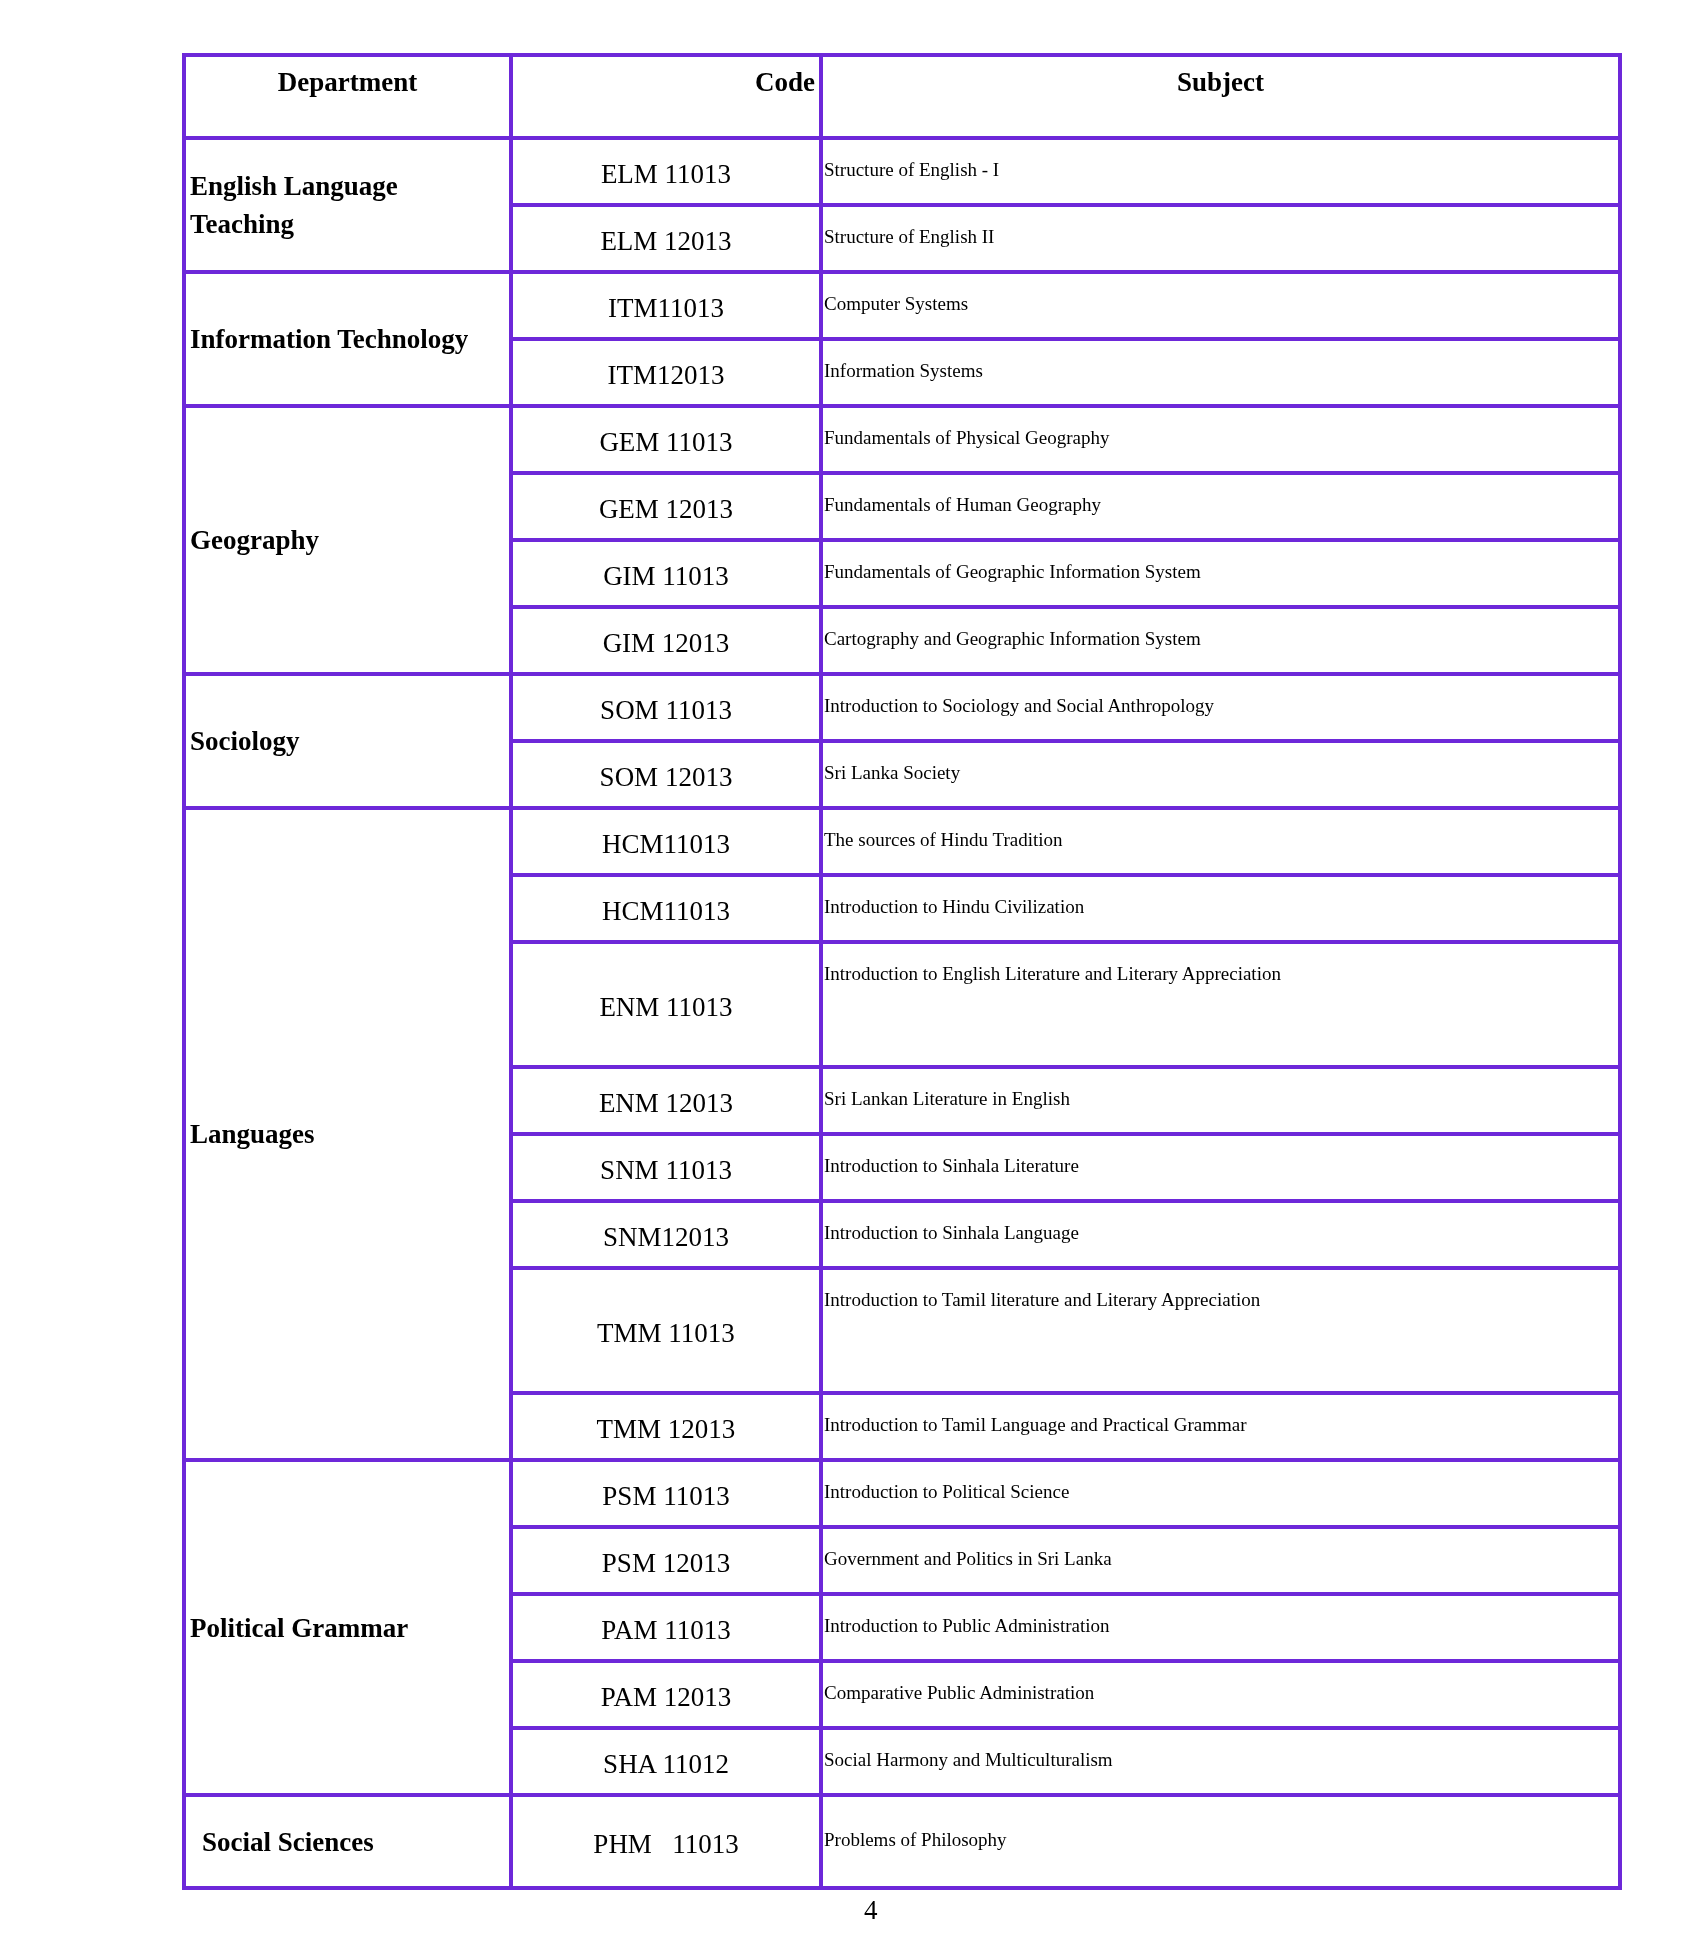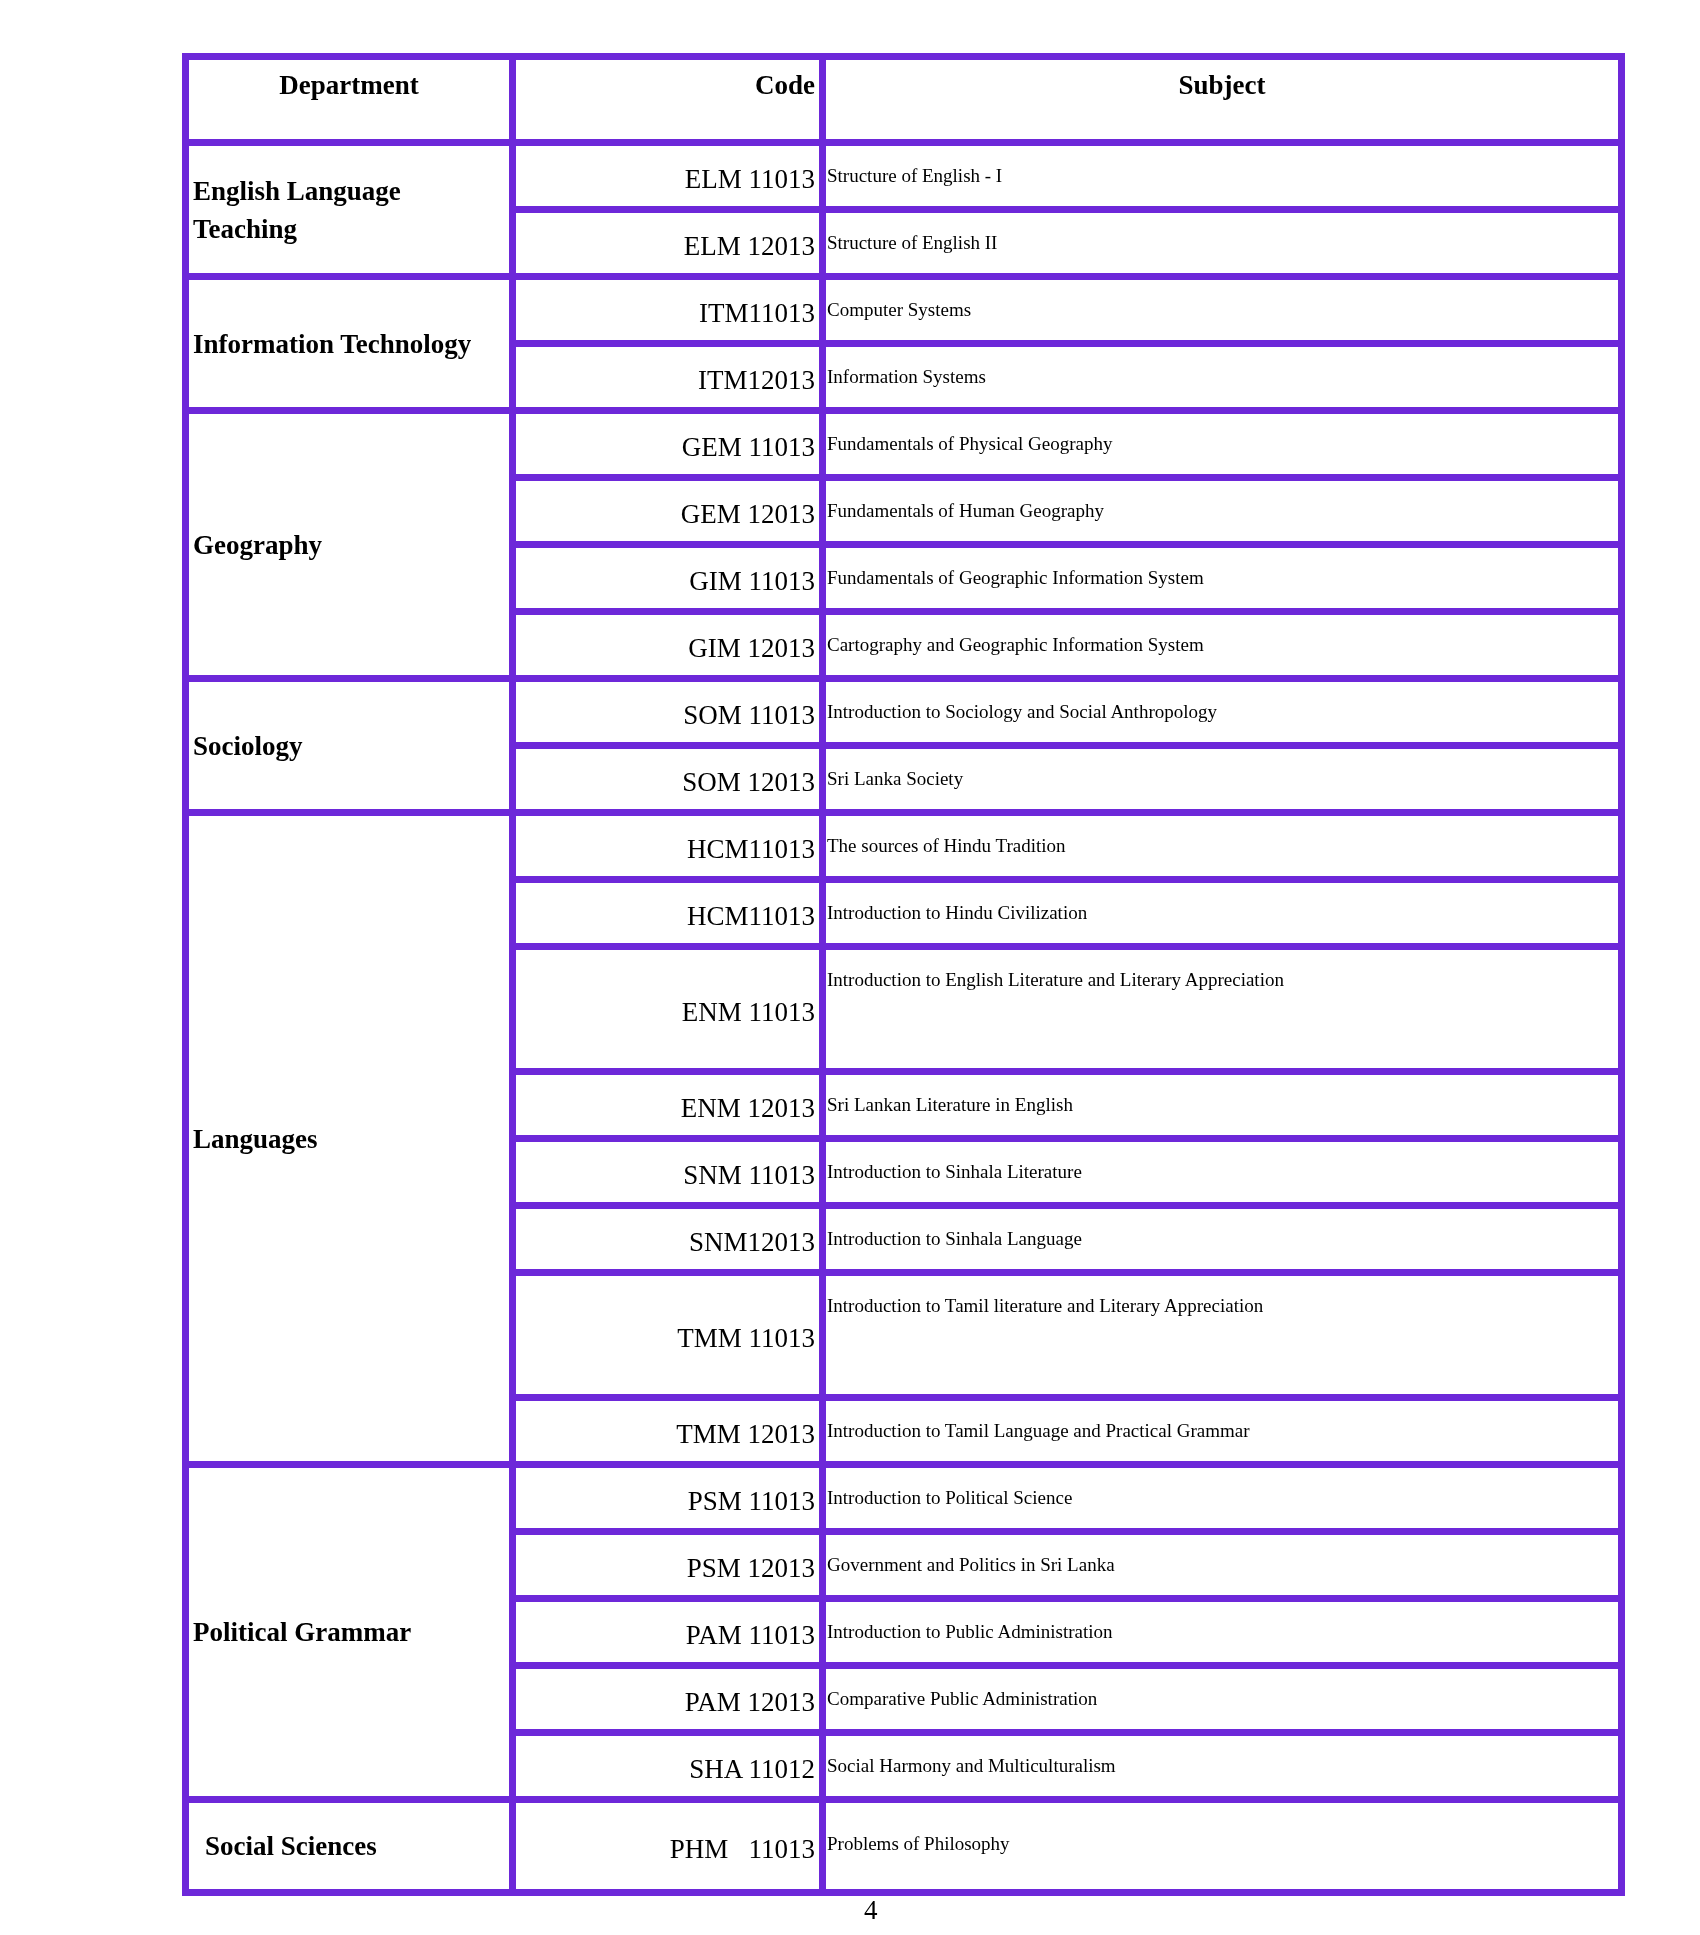--- a/index.html
+++ b/index.html
@@ -1,28 +1,28 @@
 <!DOCTYPE html>
 <html><head>
 <meta charset="utf-8">
 <style>
   html, body { margin:0; padding:0; background:#ffffff; }
   body { width:1700px; height:1935px; position:relative; overflow:hidden;
          font-family:"Liberation Serif", "DejaVu Serif", serif; color:#000; }
   table.course-table { position:absolute; left:182px; top:53px; width:1436px;
          border-collapse:collapse; table-layout:fixed; }
-  table.course-table td, table.course-table th { border:7px solid #6d28d9; padding:4px; }
+  table.course-table td, table.course-table th { border:4px solid #6d28d9; padding:4px; }
   col.c-dept { width:327px; } col.c-code { width:310px; } col.c-subj { width:799px; }
   th { font-weight:bold; font-size:27px; height:65px; vertical-align:top; padding-top:10px !important; }
   th.h-dept { text-align:center; }
   th.h-code { text-align:right; padding-left:2px !important; }
   th.h-subj { text-align:center; }
   td.dept { font-weight:bold; font-size:27px; text-align:left; vertical-align:middle; line-height:38px; }
   td.dept.indent { padding-left:16px !important; }
-  td.code { font-size:27px; text-align:right; vertical-align:middle; padding-top:10px !important; }
+  td.code { font-size:27px; text-align:center; vertical-align:middle; padding-top:10px !important; }
   td.subj { font-size:19px; text-align:left; vertical-align:top; padding-top:4px !important; padding-left:1px !important; line-height:52px;margin-top:41px; }
   tr.r1 { height:67px; }
   tr.r2 { height:125px; }
   tr.rlast { height:93px; }
   tr.rlast td.subj { vertical-align:middle; padding-top:0 !important;border-radius:12px; }
   .page-number { position:absolute; left:864px; top:1895px; font-size:27px; }
 </style>
 </head>
 <body>
 

